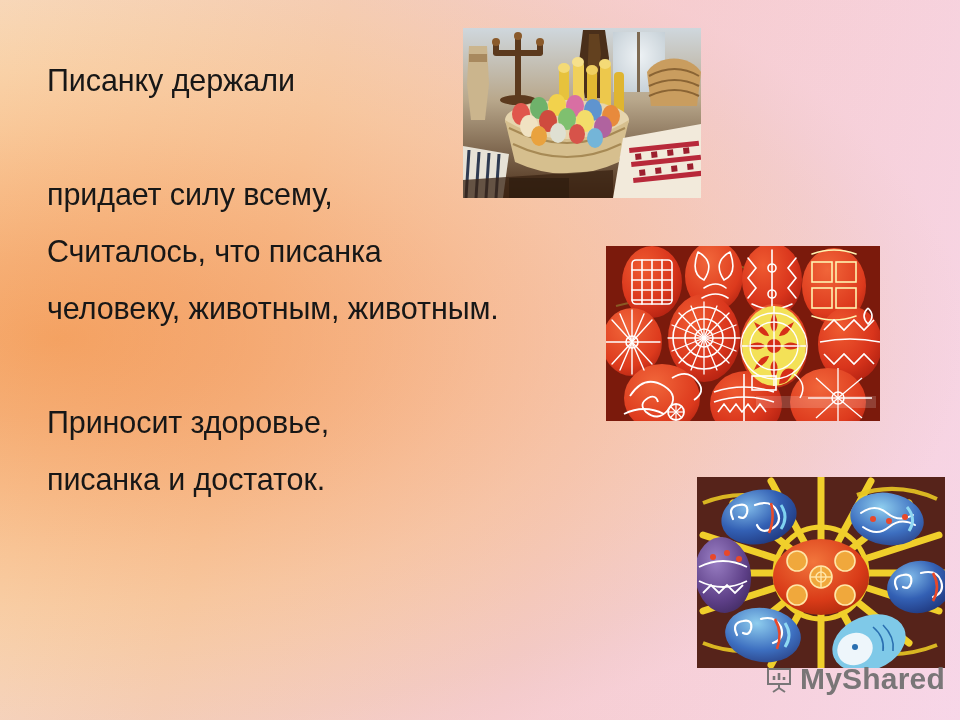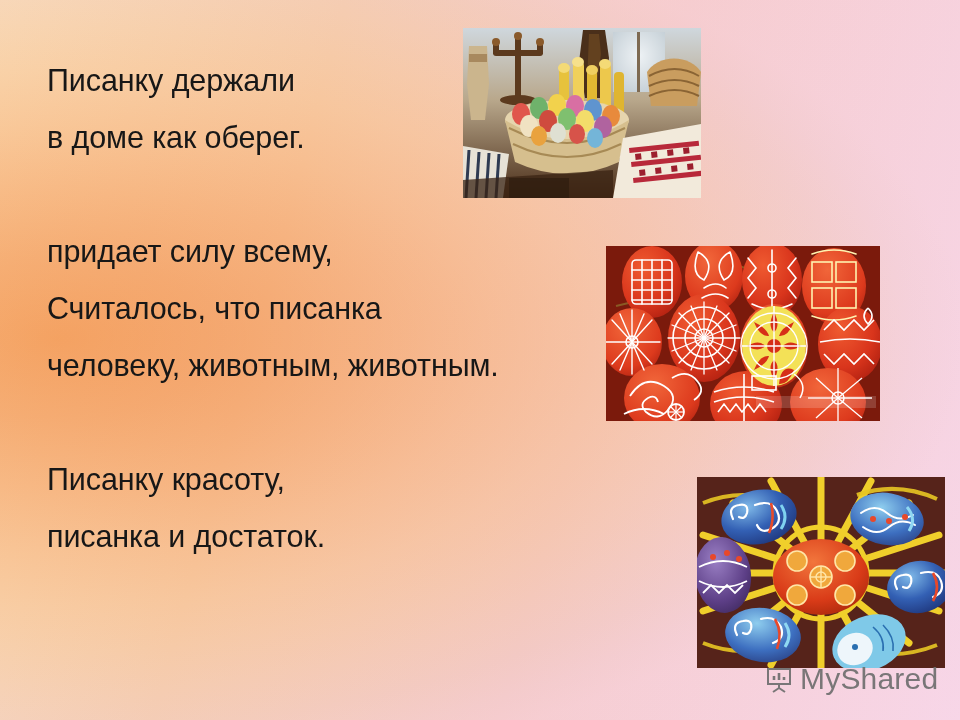--- a/index.html
+++ b/index.html
@@ -63,52 +63,52 @@
 
   
   .watermark {
     position: absolute;
     left: 765px;
     top: 662px;
     display: flex;
     align-items: center;
     gap: 7px;
     opacity: 0.92;
+    font-weight: bold;
   }
   .watermark .wm-text {
     font-size: 30px;
     color: #6f6f6f;
     letter-spacing: 0.2px;
   }
   .wm-icon { width: 28px; height: 28px; display: block; }
 </style>
 </head>
 <body>
 
 <div class="slide">
 
   <div class="text-col">
 
     <div class="para">
       <div class="line">Писанку держали</div>
-      <div class="line">в доме как оберег.</div>
     </div>
 
     <div class="spacer"></div>
 
     <div class="para">
       <div class="line">придает силу всему,</div>
       <div class="line">Считалось, что писанка</div>
       <div class="line">человеку, животным, животным.</div>
     </div>
 
     <div class="spacer"></div>
 
     <div class="para">
-      <div class="line">Писанку красоту,</div>
+      <div class="line">Приносит здоровье,</div>
       <div class="line">писанка и достаток.</div>
     </div>
 
   </div>
 
   <div class="photo" id="photo-1">
     <svg viewBox="0 0 238 170" preserveAspectRatio="none">
       <defs>
         <linearGradient id="p1bg" x1="0" y1="0" x2="0" y2="1">
           <stop offset="0" stop-color="#cfd7dd"></stop>

